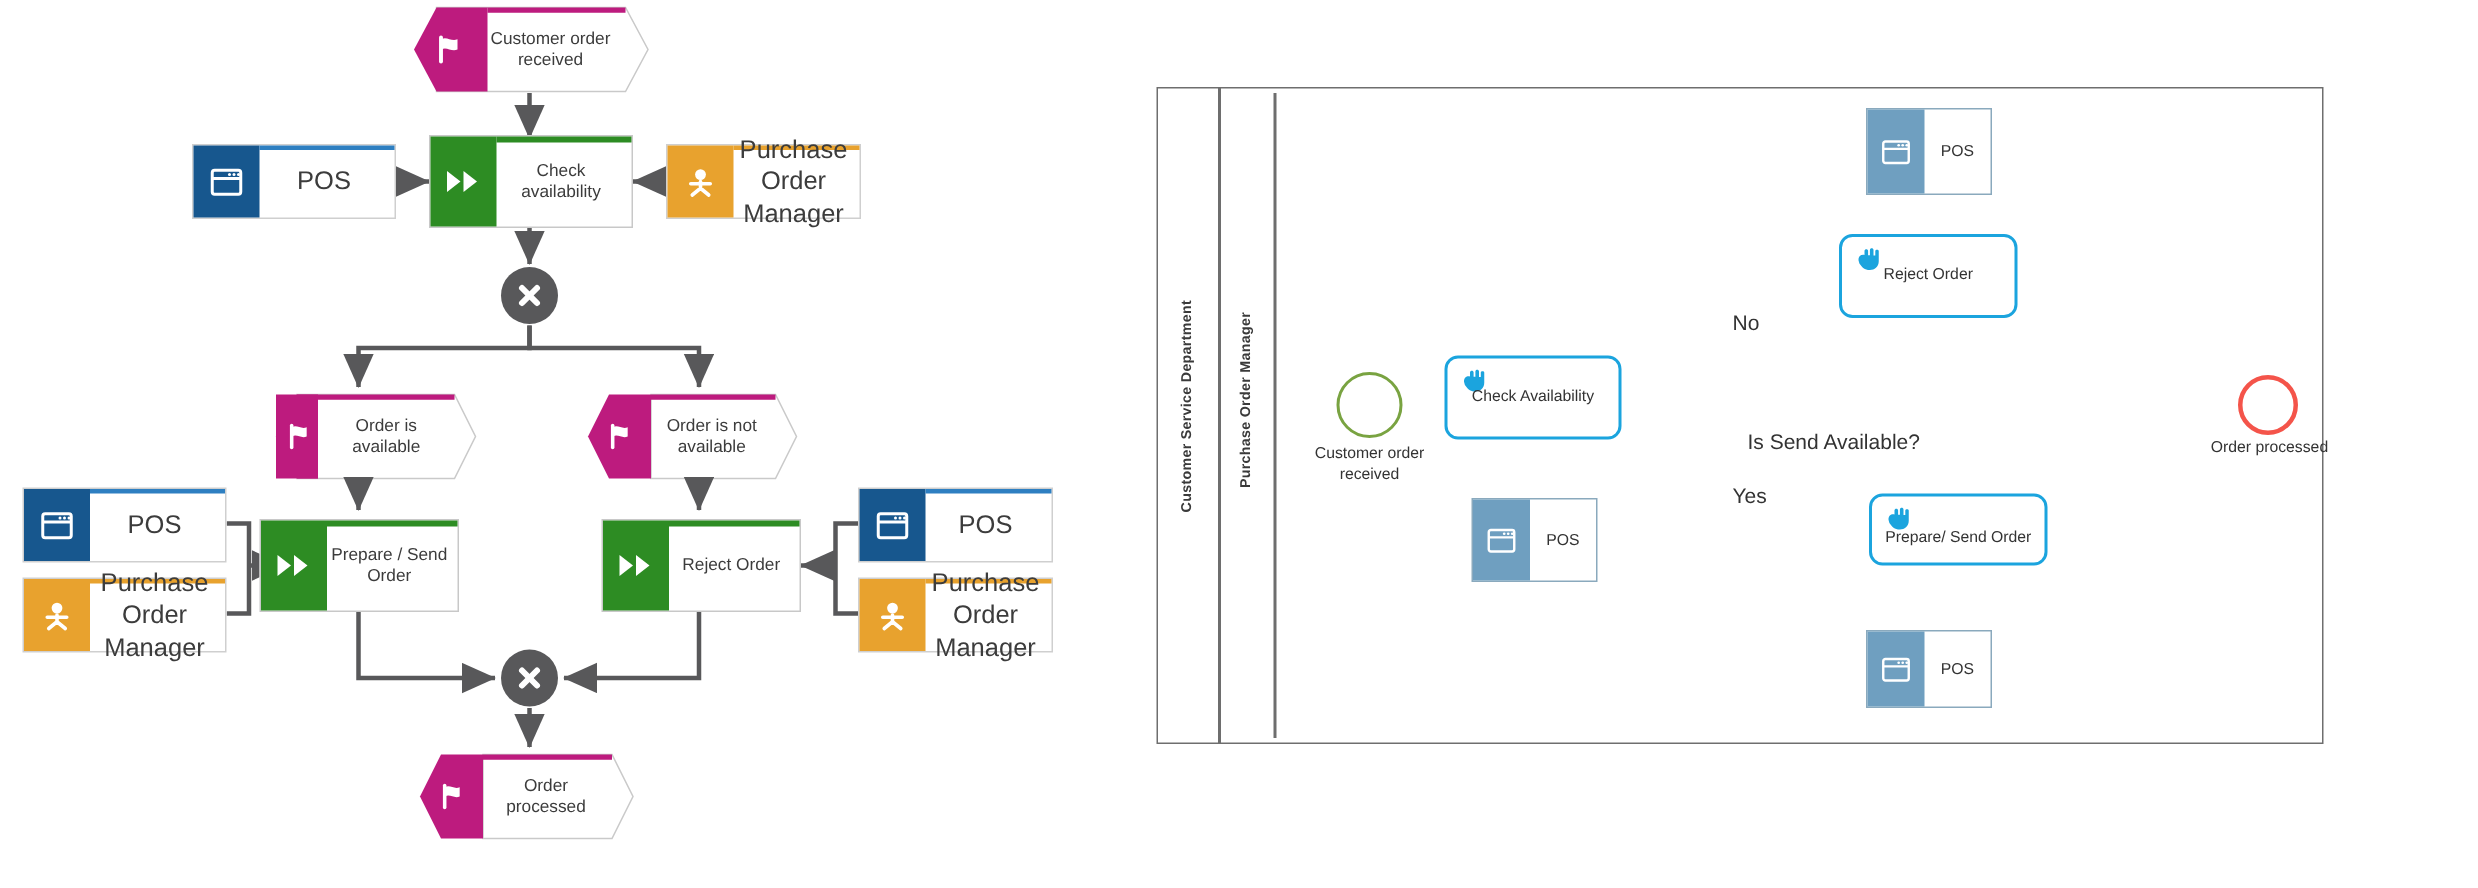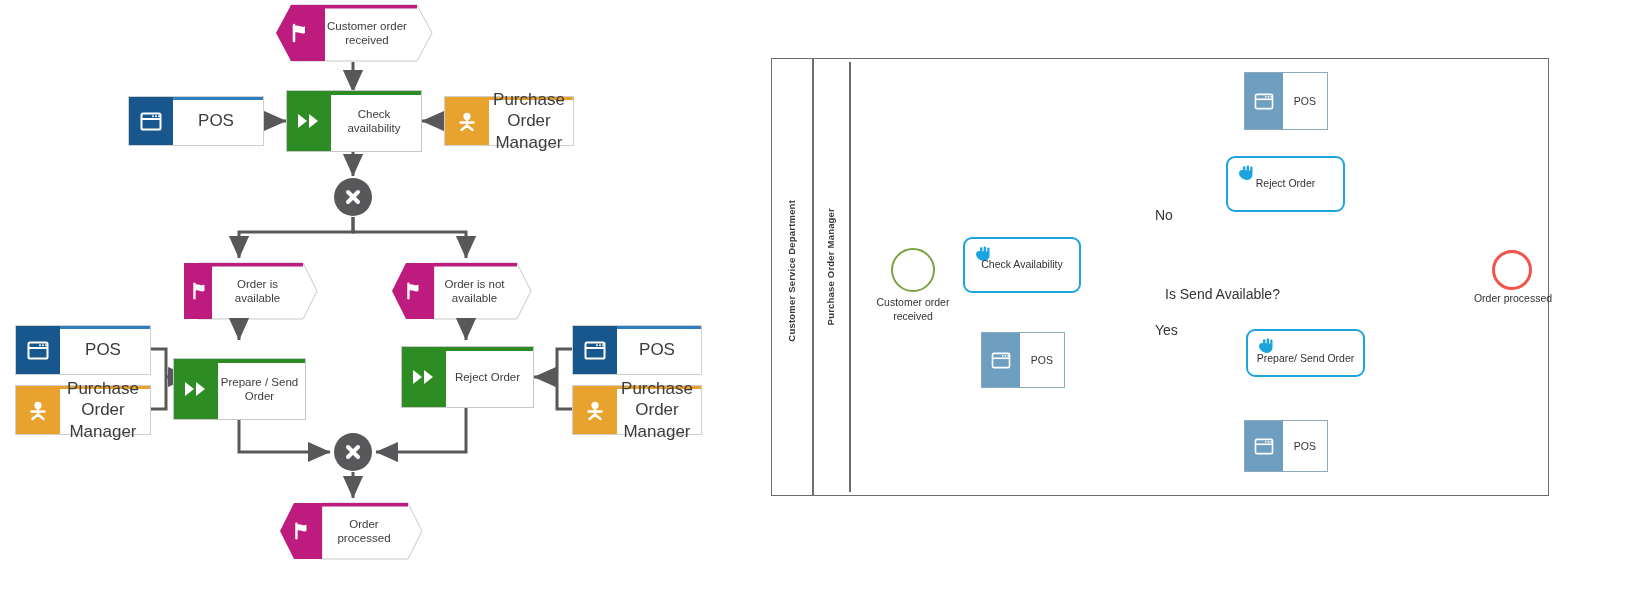--- a/index.html
+++ b/index.html
@@ -233,21 +233,21 @@
       <svg width="20" height="21" viewBox="0 0 20 21">
           <circle cx="10" cy="5.4" r="3.6" fill="#fff"></circle>
           <path d="M10 10 L10 14.5 M10 14.5 L4.5 19 M10 14.5 L15.5 19 M3.5 11.5 L16.5 11.5" stroke="#fff" stroke-width="2.4" stroke-linecap="round" fill="none"></path>
         </svg>
     </div>
     <div class="topbar" style="background:#e8a22e;"></div>
     <div class="label" style="white-space:pre-line;">Purchase Order
 Manager</div>
   </div>
 
-  <div class="epc-func" style="left:173px;top:358px;width:133px;">
+  <div class="epc-func" style="left:173px;top:346px;width:133px;">
     <div class="green">
       <svg width="26" height="18" viewBox="0 0 26 18">
           <path d="M2 2 L11 9 L2 16 Z" fill="#fff"></path>
           <path d="M13 2 L22 9 L13 16 Z" fill="#fff"></path>
         </svg>
     </div>
     <div class="topbar"></div>
     <div class="label" style="white-space:pre-line;">Prepare / Send
 Order</div>
   </div>

